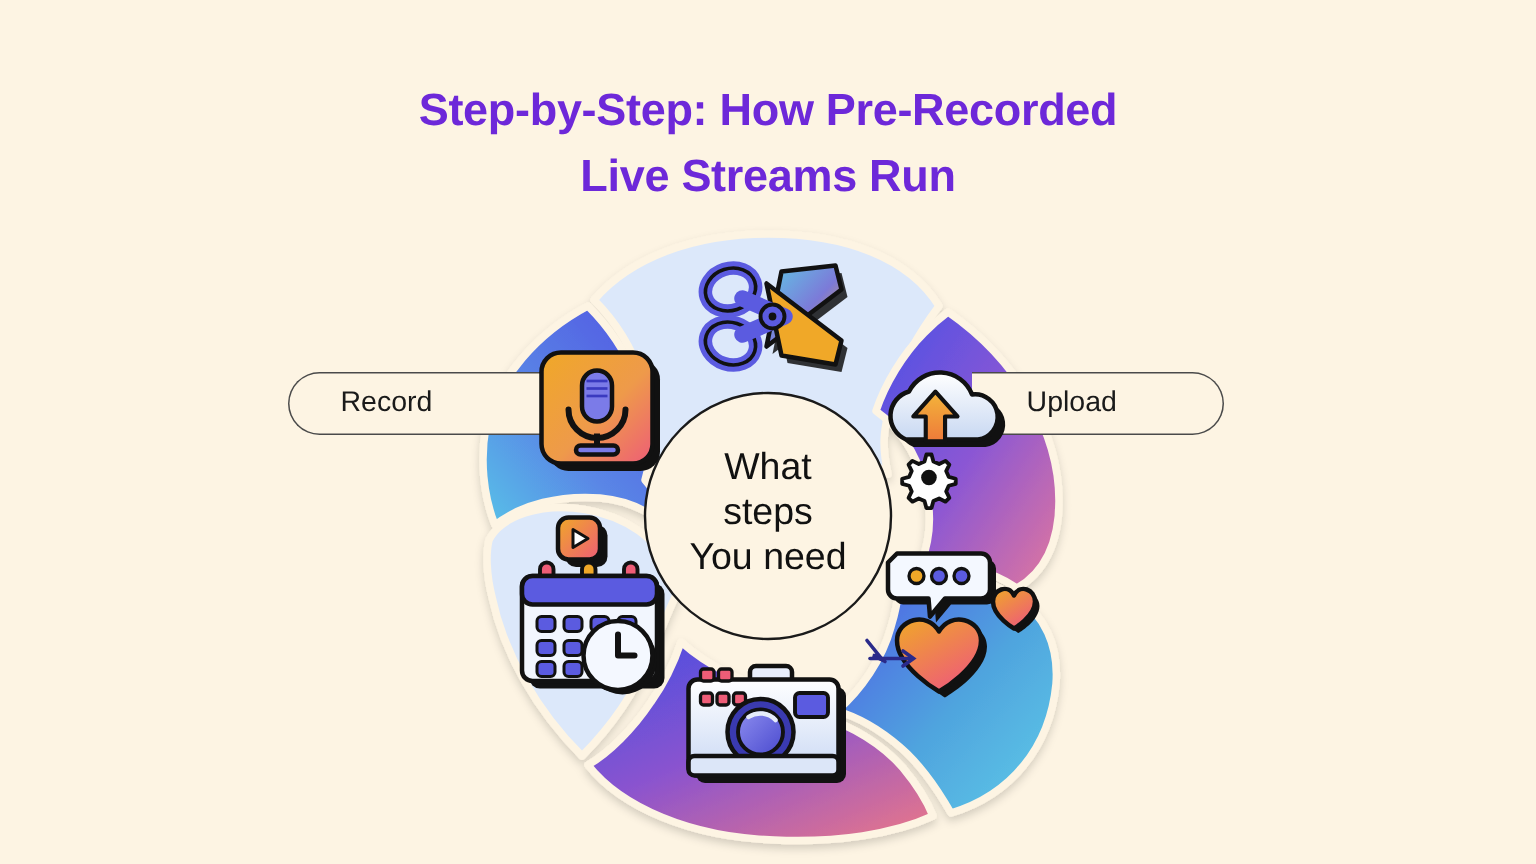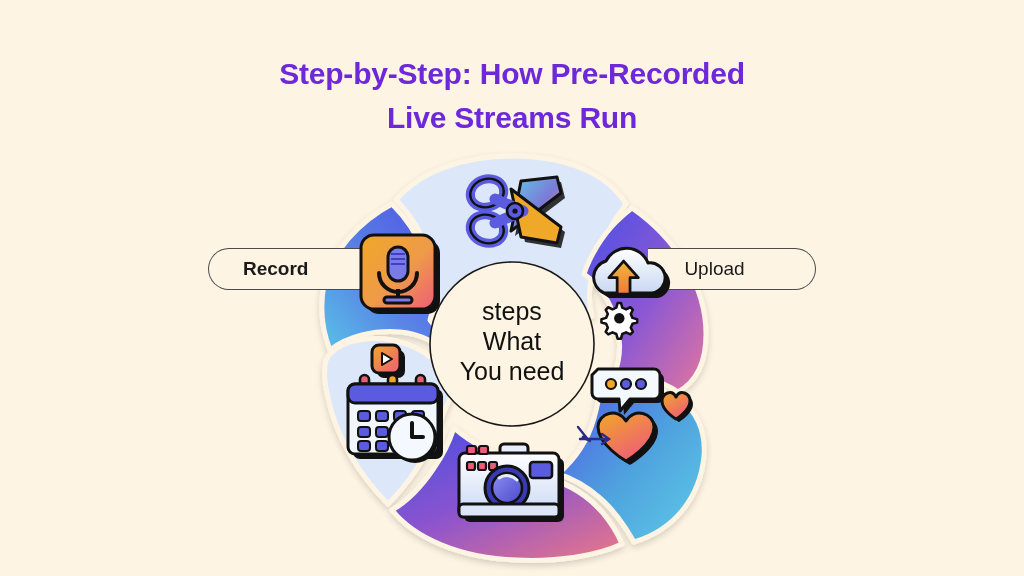--- a/index.html
+++ b/index.html
@@ -59,21 +59,21 @@
     padding-left: 34px;
   }
   .pill-right {
     border-left: none;
     border-top-right-radius: 21px;
     border-bottom-right-radius: 21px;
     justify-content: center;
     padding-right: 34px;
   }
 
-  #pill-record   { left: 208px; top: 248px; width: 168px; font-weight: bold; }
+  #pill-record   { left: 192px; top: 248px; width: 168px; }
   #pill-schedule { left: 208px; top: 394px; width: 168px; }
   #pill-upload   { left: 648px; top: 248px; width: 168px; }
   #pill-engage   { left: 648px; top: 394px; width: 168px; }
 
   
   #ring {
     position: absolute;
     left: 296px;
     top: 148px;
     width: 432px;
@@ -214,22 +214,22 @@
              C 78 182, 52 188, 34 202
              C 26 182, 24 158, 28 136
              C 36 104, 62 74, 96 56 Z"></path>
       </g>
 
       <circle cx="216" cy="196" r="82" fill="#FDF4E3" stroke="#1A1A1A" stroke-width="1.6"></circle>
     </svg>
   </div>
 
   <div class="center-text">
+    <span>What</span>
     <span>steps</span>
-    <span>What</span>
     <span>You need</span>
   </div>
 
   <div class="icon-node" id="icon-edit">
     <svg width="110" height="92" viewBox="0 0 110 92">
       <defs>
         <linearGradient id="bladeG" x1="0" y1="0" x2="1" y2="1">
           <stop offset="0%" stop-color="#5FC9E6"></stop>
           <stop offset="55%" stop-color="#7C7AD8"></stop>
           <stop offset="100%" stop-color="#F0A828"></stop>

